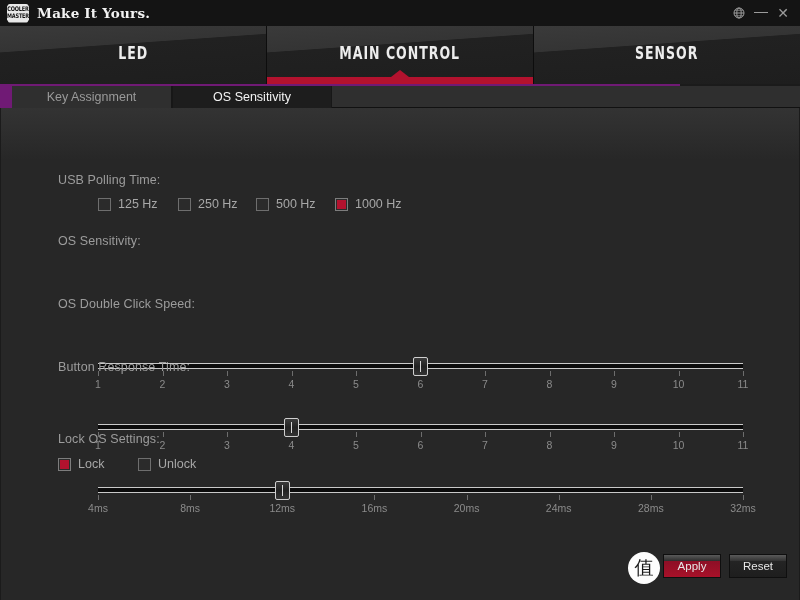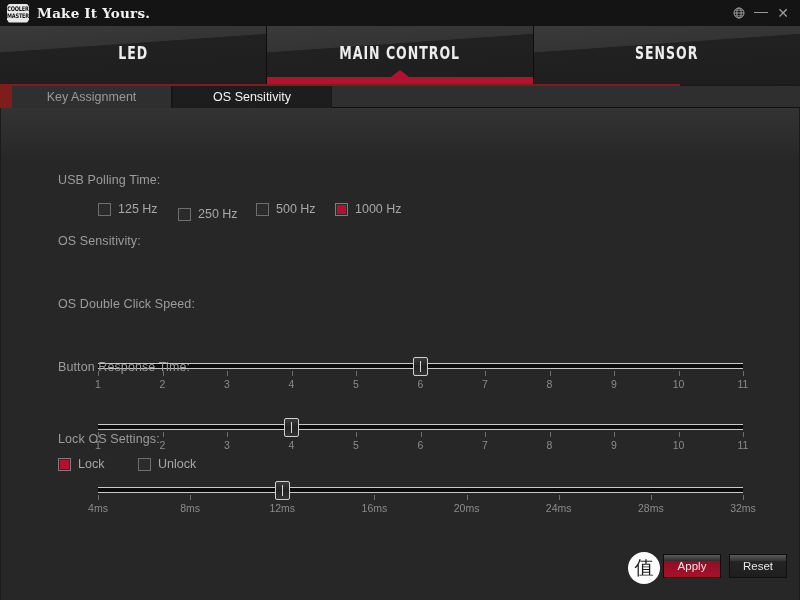--- a/index.html
+++ b/index.html
@@ -5,21 +5,21 @@
   * { box-sizing: border-box; margin: 0; padding: 0; }
   html, body {
     width: 800px; height: 600px;
     background: #1b1b1b;
     font-family: "Liberation Sans", sans-serif;
     overflow: hidden;
   }
   #app {
     position: relative;
     width: 680px; height: 600px;
-    background: #7f1d1d;
+    background: #701a75;
   }
 
   
   .titlebar {
     position: absolute; top: 0; left: 0;
     width: 800px; height: 26px;
     background: #141414;
     display: flex; align-items: center;
   }
   .cm-logo {
@@ -306,21 +306,21 @@
 
     <div class="section" style="left:57px; top:65px;">
       <div class="section-label">USB Polling Time:</div>
       <div class="cb-row" style="margin-top:10px;">
         <div class="cb-item" style="width:80px;margin-left:40px;">
           <div class="cb-box">
               <div class="fill"></div>
             </div>
           <div class="cb-text">125 Hz</div>
         </div>
-        <div class="cb-item" style="width:78px;margin-top:10px;">
+        <div class="cb-item" style="width:78px;">
           <div class="cb-box">
               <div class="fill"></div>
             </div>
           <div class="cb-text">250 Hz</div>
         </div>
         <div class="cb-item" style="width:79px;">
           <div class="cb-box">
               <div class="fill"></div>
             </div>
           <div class="cb-text">500 Hz</div>

